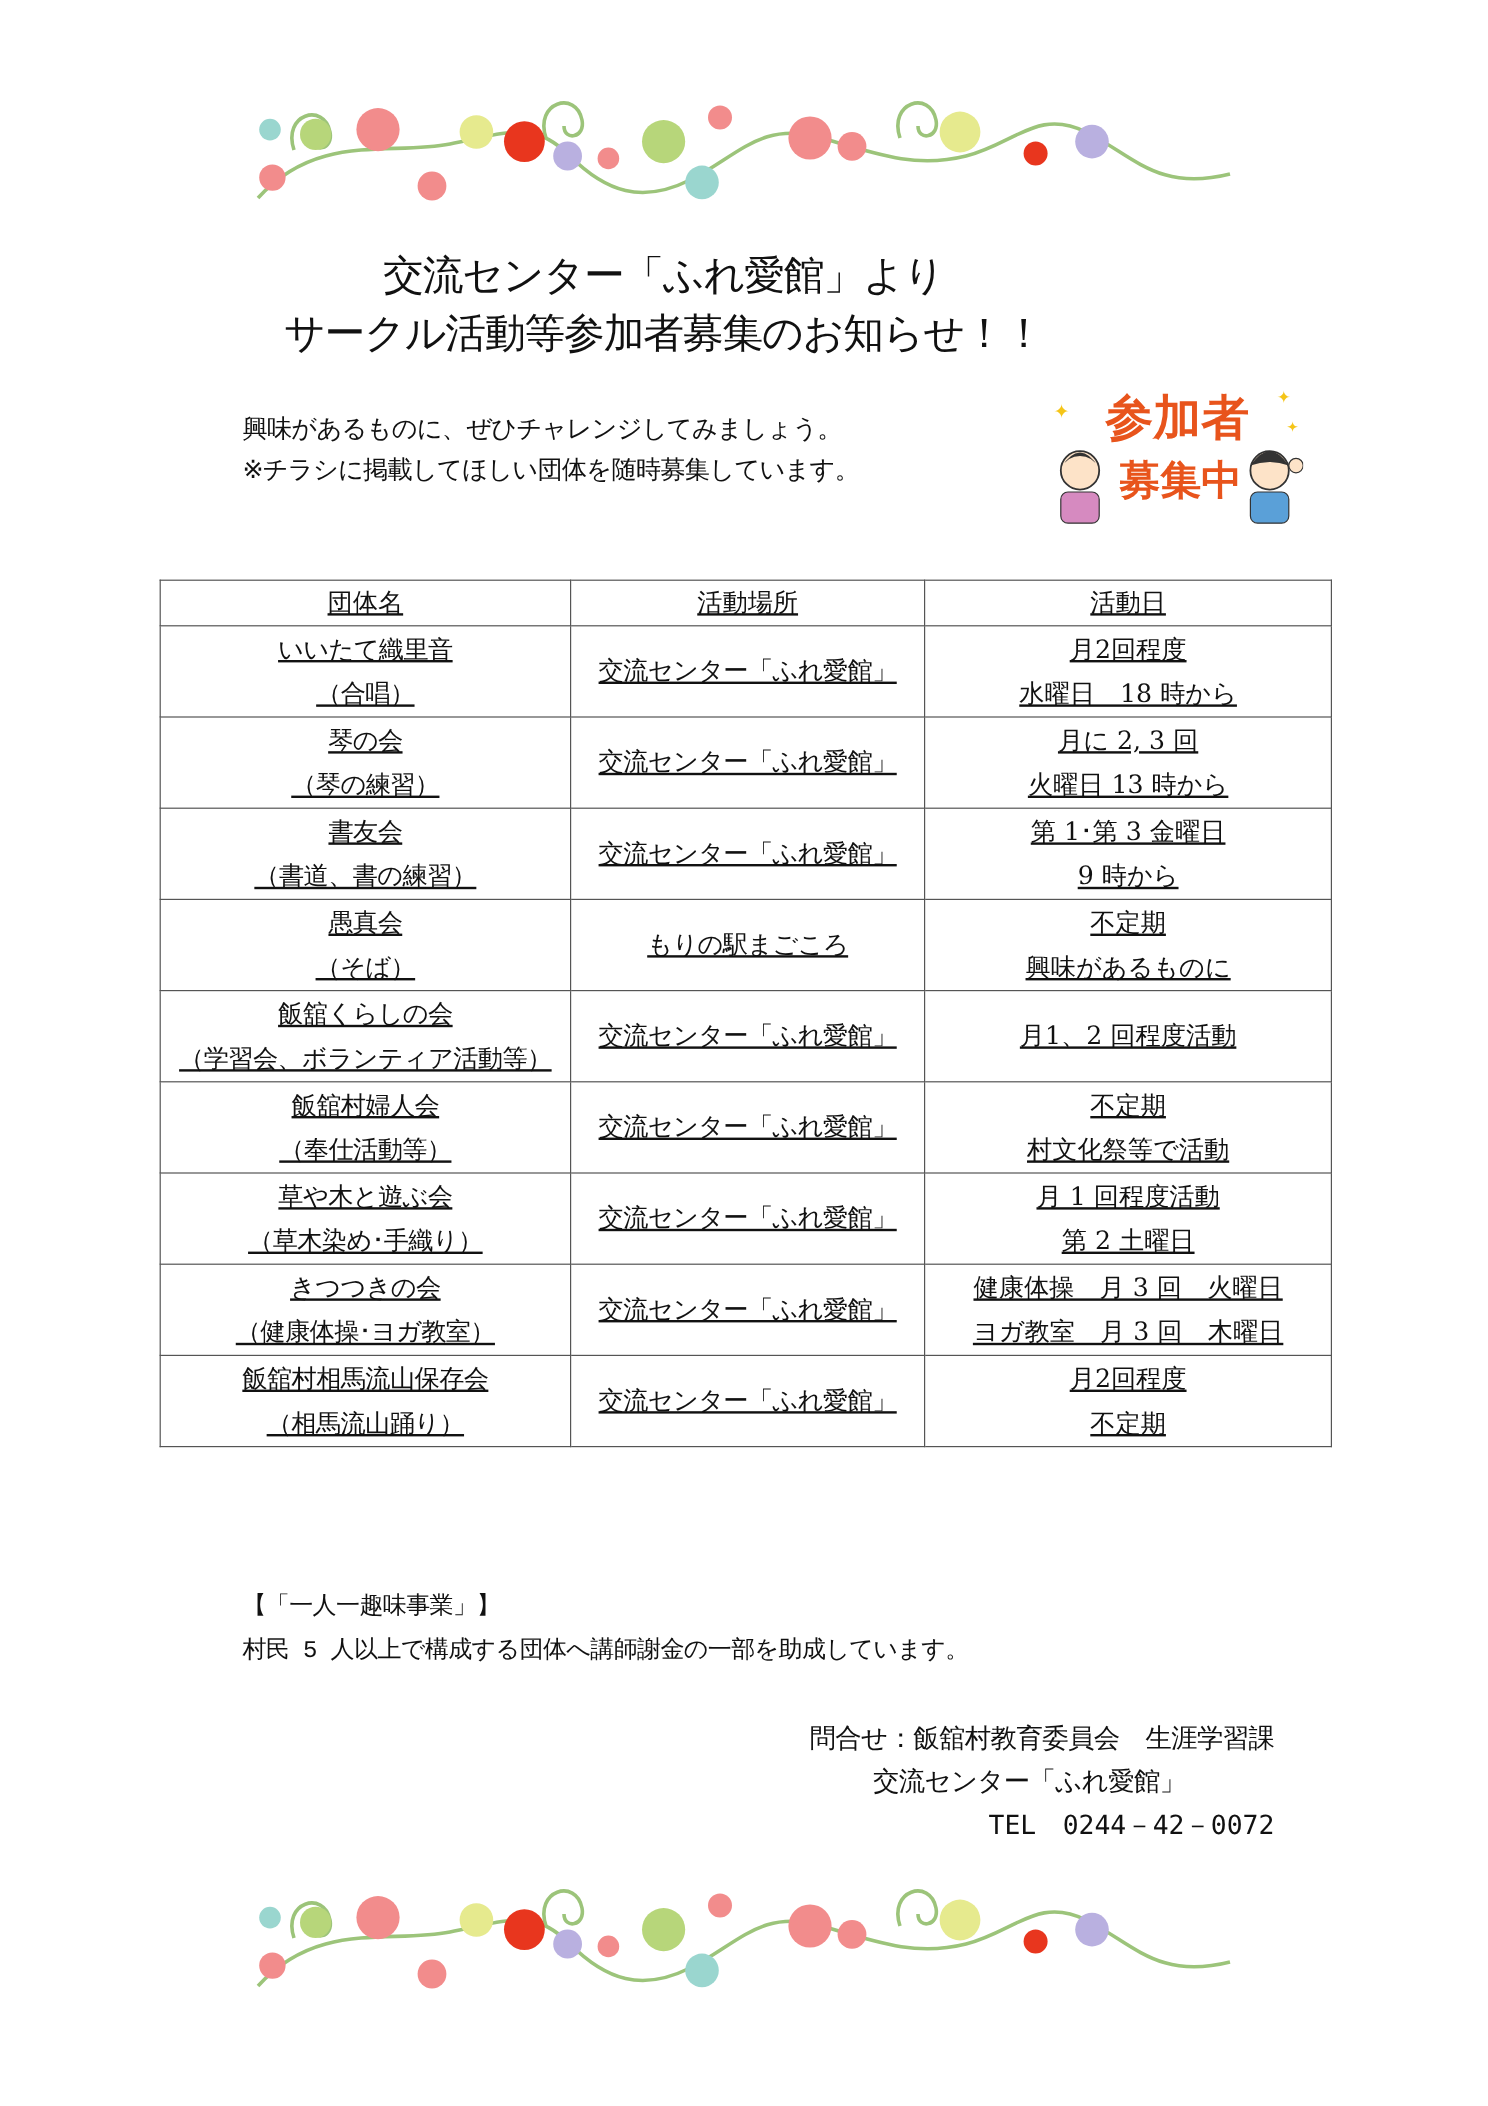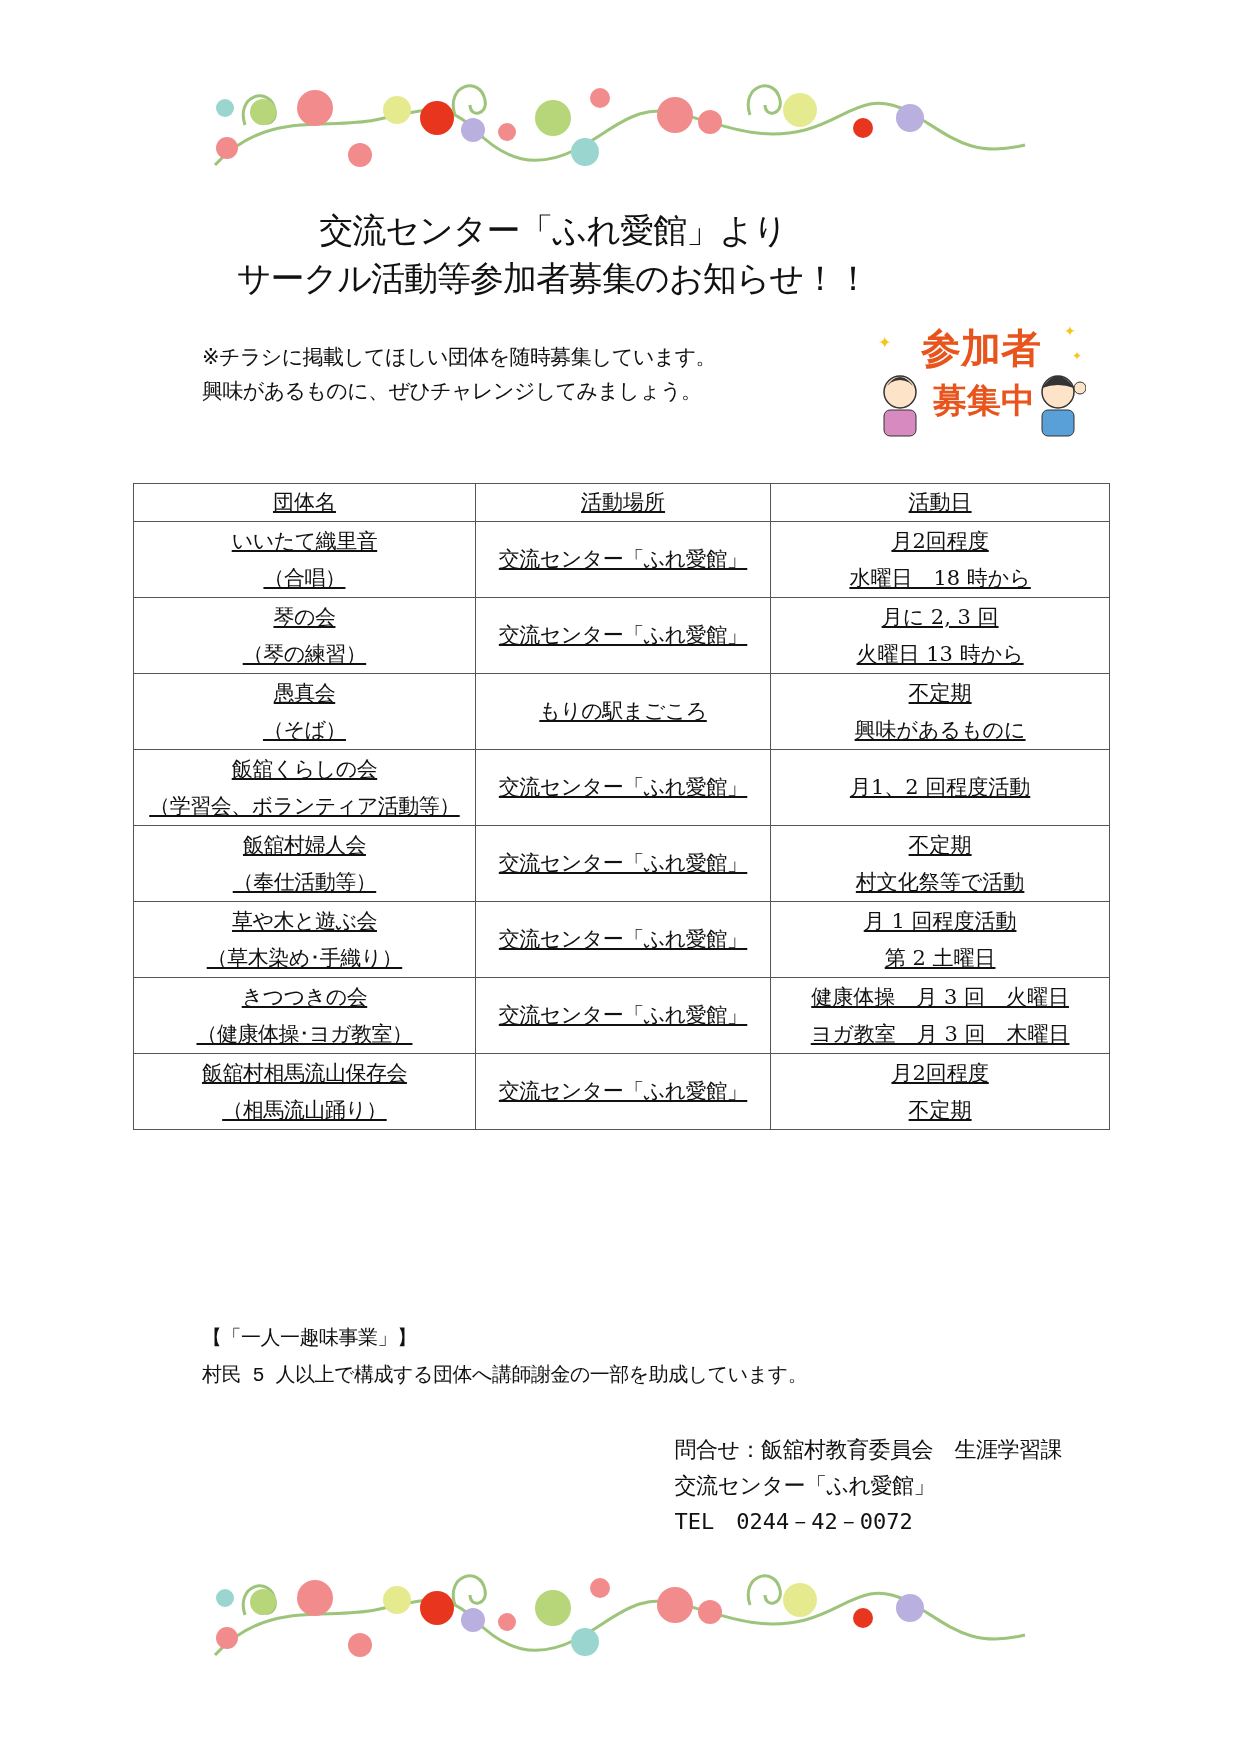--- a/index.html
+++ b/index.html
@@ -20,21 +20,21 @@
                  font-size:21px;text-decoration:underline; }
   table.groups th, table.groups td { border:1.5px solid #555; text-align:center; vertical-align:middle;
                  padding:0 4px; line-height:37px; font-weight:normal; }
   table.groups th { height:37px; font-family:"DejaVu Sans","Liberation Sans",sans-serif; }
   td.name, td.place { font-family:"DejaVu Sans","Liberation Sans",sans-serif; letter-spacing:-0.5px; }
   td.days { font-family:"DejaVu Serif","Liberation Serif",serif; }
   .cell-line { display:block; white-space:nowrap; }
   .note { position:absolute; left:202px; font-family:Liberation Mono, monospace; font-size:20px; letter-spacing:-0.5px; }
   .note.h { top:1324px; }
   .note.b { top:1361px; }
-  .contact { position:absolute; right:178px; top:1432px; 
+  .contact { position:absolute; right:178px; top:1432px; text-align:right;
              font-family:"DejaVu Sans","Liberation Sans",sans-serif; font-size:22px; line-height:36px; letter-spacing:-0.5px; }
   .contact div { white-space:nowrap; }
   .contact .c2 { margin-right:74px; }
   .contact .tel { font-family:"DejaVu Sans Mono","Liberation Mono",monospace; letter-spacing:0; }
 </style>
 </head>
 <body>
 
 <svg class="garland top" viewBox="0 0 830 110">
   <g fill="none" stroke="#9cc47a" stroke-width="3">
@@ -61,22 +61,22 @@
     <circle cx="595" cy="40" r="17" fill="#e6ea8e"></circle>
     <circle cx="658" cy="58" r="10" fill="#e8361e"></circle>
     <circle cx="705" cy="48" r="14" fill="#b9b0e0"></circle>
   </g>
 </svg>
 
 <div class="title l1">交流センター「ふれ愛館」より</div>
 <div class="title l2">サークル活動等参加者募集のお知らせ！！</div>
 
 <div class="intro">
+  <div>興味があるものに、ぜひチャレンジしてみましょう。</div>
   <div>※チラシに掲載してほしい団体を随時募集しています。</div>
-  <div>興味があるものに、ぜひチャレンジしてみましょう。</div>
 </div>
 
 <div class="badge">
   <svg width="210" height="120" viewBox="0 0 210 120">
     <text x="2" y="30" fill="#f5c518" font-size="16" font-family="DejaVu Sans, sans-serif">✦</text>
     <text x="188" y="18" fill="#f5c518" font-size="14" font-family="DejaVu Sans, sans-serif">✦</text>
     <text x="196" y="42" fill="#f5c518" font-size="12" font-family="DejaVu Sans, sans-serif">✦</text>
     <text x="105" y="44" text-anchor="middle" fill="#e8541c" font-size="40" font-weight="bold" font-family="DejaVu Sans, sans-serif">参加者</text>
     <text x="108" y="94" text-anchor="middle" fill="#e8541c" font-size="34" font-weight="bold" font-family="DejaVu Sans, sans-serif">募集中</text>
 
@@ -118,20 +118,31 @@
     </tr>
     <tr style="height:76px">
       <td class="name">
           <span class="cell-line">琴の会</span>
           <span class="cell-line">（琴の練習）</span>
         </td>
       <td class="place">交流センター「ふれ愛館」</td>
       <td class="days">
           <span class="cell-line">月に 2, 3 回</span>
           <span class="cell-line">火曜日 13 時から</span>
+        </td>
+    </tr>
+    <tr style="height:76px">
+      <td class="name">
+          <span class="cell-line">書友会</span>
+          <span class="cell-line">（書道、書の練習）</span>
+        </td>
+      <td class="place">交流センター「ふれ愛館」</td>
+      <td class="days">
+          <span class="cell-line">第 1･第 3 金曜日</span>
+          <span class="cell-line">9 時から</span>
         </td>
     </tr>
     <tr style="height:76px">
       <td class="name">
           <span class="cell-line">愚真会</span>
           <span class="cell-line">（そば）</span>
         </td>
       <td class="place">もりの駅まごころ</td>
       <td class="days">
           <span class="cell-line">不定期</span>

